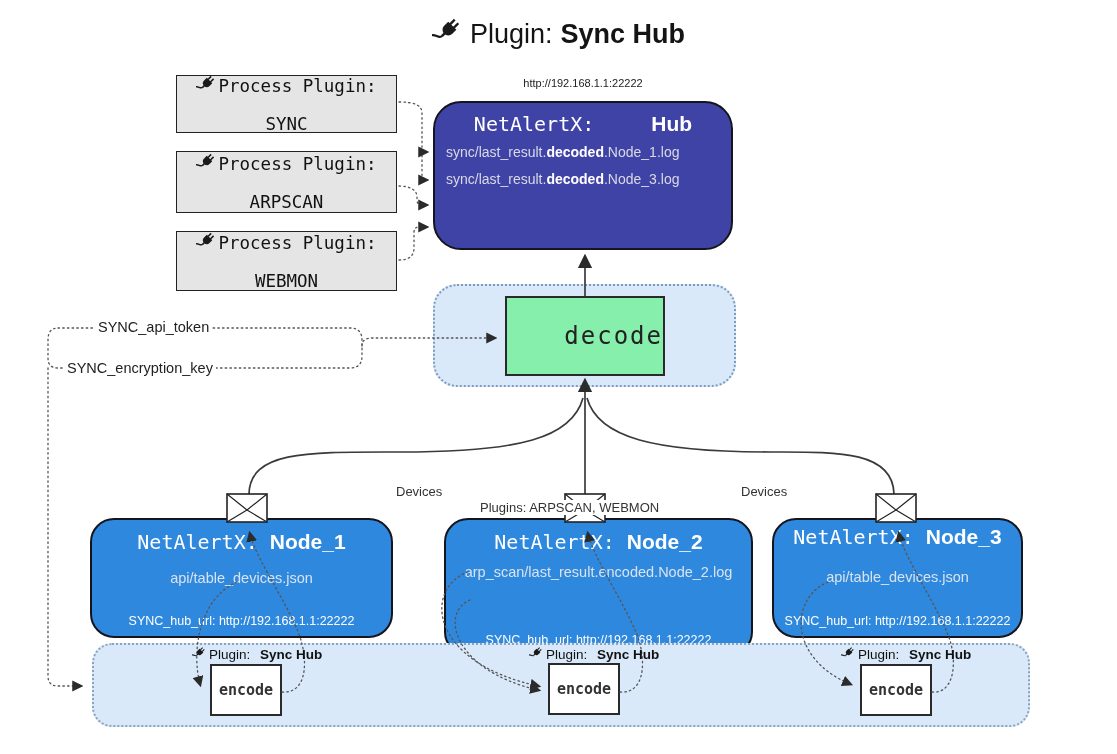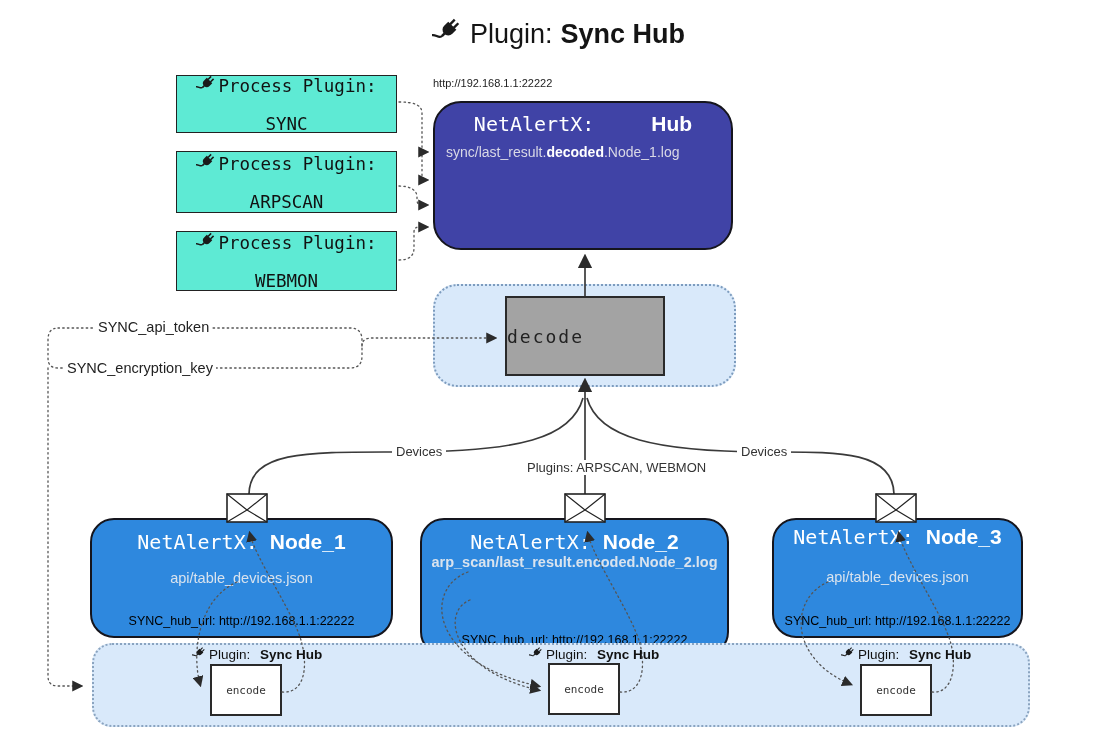--- a/index.html
+++ b/index.html
@@ -17,60 +17,60 @@
   }
   .abs{position:absolute;}
   .mono{font-family:"DejaVu Sans Mono","Liberation Mono",monospace;}
   .z1{z-index:1;} .z3{z-index:3;}
 
   
   .title{left:0;top:16px;width:1117px;display:flex;align-items:center;justify-content:center;gap:8px;font-size:27px;color:#141414;}
   .title b{font-weight:700;}
 
   
-  .pbox{left:176px;width:221px;background:#5eead4;border:1.6px solid #222;box-sizing:border-box;
+  .pbox{left:176px;width:221px;background:#e5e5e5;border:1.6px solid #222;box-sizing:border-box;
         display:flex;flex-direction:column;align-items:center;justify-content:center;
         font-size:17.5px;color:#111;}
   .pbox .row1{display:flex;align-items:center;gap:2px;}
   .pbox .row2{margin-top:16px;}
 
   
-  .hub-url{left:433px;top:77px;width:300px;text-align:left;font-size:11px;color:#222;}
+  .hub-url{left:433px;top:77px;width:300px;text-align:center;font-size:11px;color:#222;}
   .hub{left:433px;top:101px;width:300px;height:149px;background:var(--hub_fill);
        border:2.2px solid #15151d;border-radius:28px;box-sizing:border-box;}
   .hub-title{left:433px;top:112px;width:300px;text-align:center;font-size:20px;color:#fff;}
   .hub-title b{font-family:"Liberation Sans","DejaVu Sans",sans-serif;font-weight:700;font-size:21px;margin-left:45px;}
   .hublog{left:446px;width:286px;font-size:14px;color:#d9d9e6;white-space:nowrap;}
   .hublog b{color:#fff;font-weight:700;}
 
   
   .decode-wrap{left:433px;top:284px;width:303px;height:103px;background:var(--band_fill);
        border:2px dotted #7d9cbe;border-radius:24px;box-sizing:border-box;}
-  .decode-box{left:505px;top:296px;width:160px;height:80px;background:#a3a3a3;border:2px solid #2a2a2a;
-       box-sizing:border-box;display:flex;align-items:center;justify-content:flex-start;
-       font-size:18px;letter-spacing:2px;color:#222;}
-
-  
-  .linelabel{background:#fff;padding:0 4px;font-size:13px;color:#333;white-space:nowrap;}
+  .decode-box{left:505px;top:296px;width:160px;height:80px;background:#86efac;border:2px solid #2a2a2a;
+       box-sizing:border-box;display:flex;align-items:center;justify-content:flex-end;
+       font-size:24px;letter-spacing:2px;color:#222;}
+
+  
+  .linelabel{background:#fff;padding:0 4px;font-size:13px;color:#333;white-space:nowrap;margin-top:40px;}
   .tokenlabel{background:#fff;padding:0 3px;font-size:14.5px;color:#222;white-space:nowrap;}
 
   
   .node{background:var(--node_fill);border:2.2px solid #15151d;border-radius:24px;box-sizing:border-box;}
   .node-title{text-align:center;font-size:20px;color:#fff;white-space:nowrap;}
   .node-title b{font-family:"Liberation Sans","DejaVu Sans",sans-serif;font-weight:700;font-size:21px;}
   .nodefile{text-align:center;font-size:14.5px;color:#d9e3ee;white-space:nowrap;}
-  .nodeurl{text-align:center;font-size:12.5px;color:#000000;white-space:nowrap;}
+  .nodeurl{text-align:center;font-size:12.5px;color:#ffffff;white-space:nowrap;}
 
   
   .band{left:92px;top:643px;width:938px;height:84px;background:var(--band_fill);
         border:2px dotted var(--band_border);border-radius:20px;box-sizing:border-box;}
   .bandlabel{display:flex;align-items:center;gap:3px;font-size:13.5px;color:#111;white-space:nowrap;}
   .bandlabel b{font-weight:700;}
   .encode-box{width:72px;height:52px;background:#fff;border:2px solid #2a2a2a;box-sizing:border-box;
-        display:flex;align-items:center;justify-content:center;font-size:11px;color:#333;}
+        display:flex;align-items:center;justify-content:center;font-size:15px;color:#333;font-weight:bold;}
 
   svg.overlay{position:absolute;left:0;top:0;z-index:2;pointer-events:none;}
   .plug{display:inline-block;}
 </style>
 </head>
 <body>
 
 <div id="canvas">
 
   <div class="abs title z3">
@@ -143,46 +143,47 @@
     <div class="row2">WEBMON</div>
   </div>
 
   <div class="abs hub-url z1">http://192.168.1.1:22222</div>
   <div class="abs hub z1"></div>
   <div class="abs hub-title mono z3">
     <span>NetAlertX:</span>
     <b>Hub</b>
   </div>
   <div class="abs hublog z3" style="top:144px;"><span>sync/last_result.</span><b>decoded</b><span>.Node_1.log</span></div>
+  <div class="abs hublog z3" style="top:171px;"><span>sync/last_result.</span><b>decoded</b><span>.Node_3.log</span></div>
 
   <div class="abs decode-wrap z1"></div>
   <div class="abs decode-box mono z1">
     <span>decode</span>
   </div>
 
   <div class="abs tokenlabel z3" style="left:95px;top:319px;">SYNC_api_token</div>
   <div class="abs tokenlabel z3" style="left:64px;top:360px;">SYNC_encryption_key</div>
 
   <div class="abs linelabel z3" style="left:392px;top:444px;">Devices</div>
-  <div class="abs linelabel z3" style="left:523px;top:460px;">Plugins: ARPSCAN, WEBMON</div>
+  <div class="abs linelabel z3" style="left:476px;top:460px;">Plugins: ARPSCAN, WEBMON</div>
   <div class="abs linelabel z3" style="left:737px;top:444px;">Devices</div>
 
   <div class="abs node z1" style="left:90px;top:518px;width:303px;height:120px;">
     <div class="node-title mono" style="margin-top:10px;">
       <span>NetAlertX:</span> <b>Node_1</b>
     </div>
     <div class="nodefile" style="margin-top:16px;">api/table_devices.json</div>
     <div class="nodeurl abs" style="left:0;right:0;bottom:8px;">SYNC_hub_url: http://192.168.1.1:22222</div>
   </div>
 
-  <div class="abs node z1" style="left:420px;top:518px;width:309px;height:138px;">
+  <div class="abs node z1" style="left:444px;top:518px;width:309px;height:138px;">
     <div class="node-title mono" style="margin-top:10px;">
       <span>NetAlertX:</span> <b>Node_2</b>
     </div>
-    <div class="nodefile" style="font-weight:bold;">arp_scan/last_result.encoded.Node_2.log</div>
+    <div class="nodefile" style="margin-top:10px;">arp_scan/last_result.encoded.Node_2.log</div>
     <div class="nodeurl abs" style="left:0;right:0;bottom:7px;">SYNC_hub_url: http://192.168.1.1:22222</div>
   </div>
 
   <div class="abs node z1" style="left:772px;top:518px;width:251px;height:120px;">
     <div class="node-title mono" style="margin-top:5px;">
       <span>NetAlertX:</span> <b>Node_3</b>
     </div>
     <div class="nodefile" style="margin-top:20px;">api/table_devices.json</div>
     <div class="nodeurl abs" style="left:0;right:0;bottom:8px;">SYNC_hub_url: http://192.168.1.1:22222</div>
   </div>

